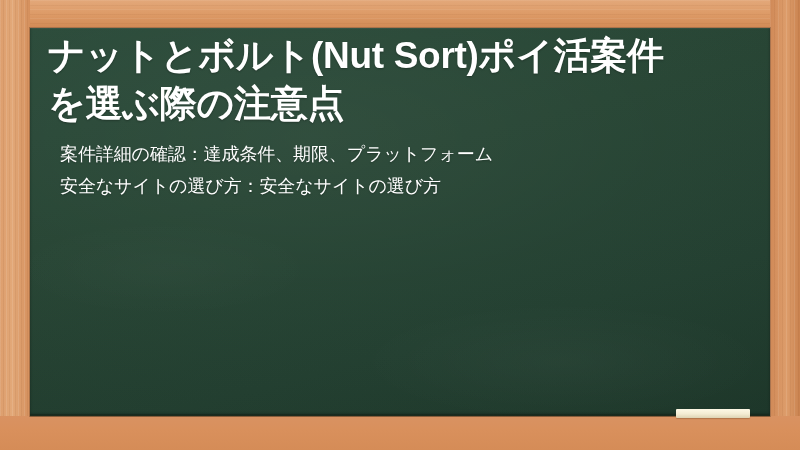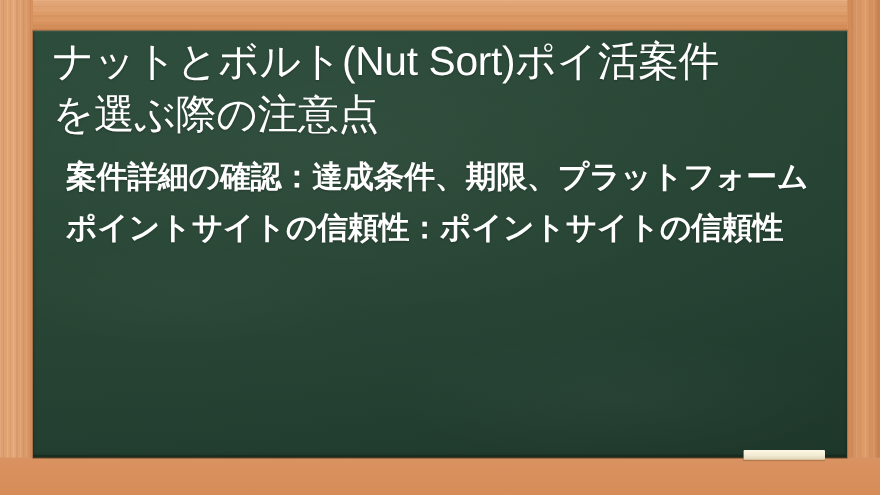--- a/index.html
+++ b/index.html
@@ -143,36 +143,36 @@
     position: relative;
     z-index: 2;
     padding: 4px 24px 0 18px;
   }
 
   .title {
     margin: 0;
     color: #ffffff;
     font-size: 37px;
     line-height: 1.30;
-    font-weight: 400;
+    font-weight: 700;
     letter-spacing: -0.3px;
     white-space: pre-line;
     text-shadow: 0 1px 2px rgba(0, 0, 0, 0.28);
   }
 
   .bullets {
     margin: 14px 0 0 0;
     padding: 0;
     list-style: none;
   }
   .bullets li {
     color: #ffffff;
-    font-size: 28px;
+    font-size: 18px;
     line-height: 1.38;
-    font-weight: 700;
+    font-weight: 400;
     letter-spacing: -0.1px;
     padding-left: 12px;
     margin-bottom: 7px;
     text-shadow: 0 1px 2px rgba(0, 0, 0, 0.25);
   }
 
   
   .chalk-stick {
     position: absolute;
     left: 676px;
@@ -208,21 +208,21 @@
   <div class="frame-bottom-rail"></div>
 
   <div class="board">
     <div class="board-inner">
 
       <h1 class="title">ナットとボルト(Nut Sort)ポイ活案件
 を選ぶ際の注意点</h1>
 
       <ul class="bullets">
         <li>案件詳細の確認：達成条件、期限、プラットフォーム</li>
-        <li>ポイントサイトの信頼性：ポイントサイトの信頼性</li>
+        <li>安全なサイトの選び方：安全なサイトの選び方</li>
       </ul>
 
     </div>
   </div>
 
   <div class="board-shadow"></div>
   <div class="chalk-stick"></div>
 
 </div>
 

